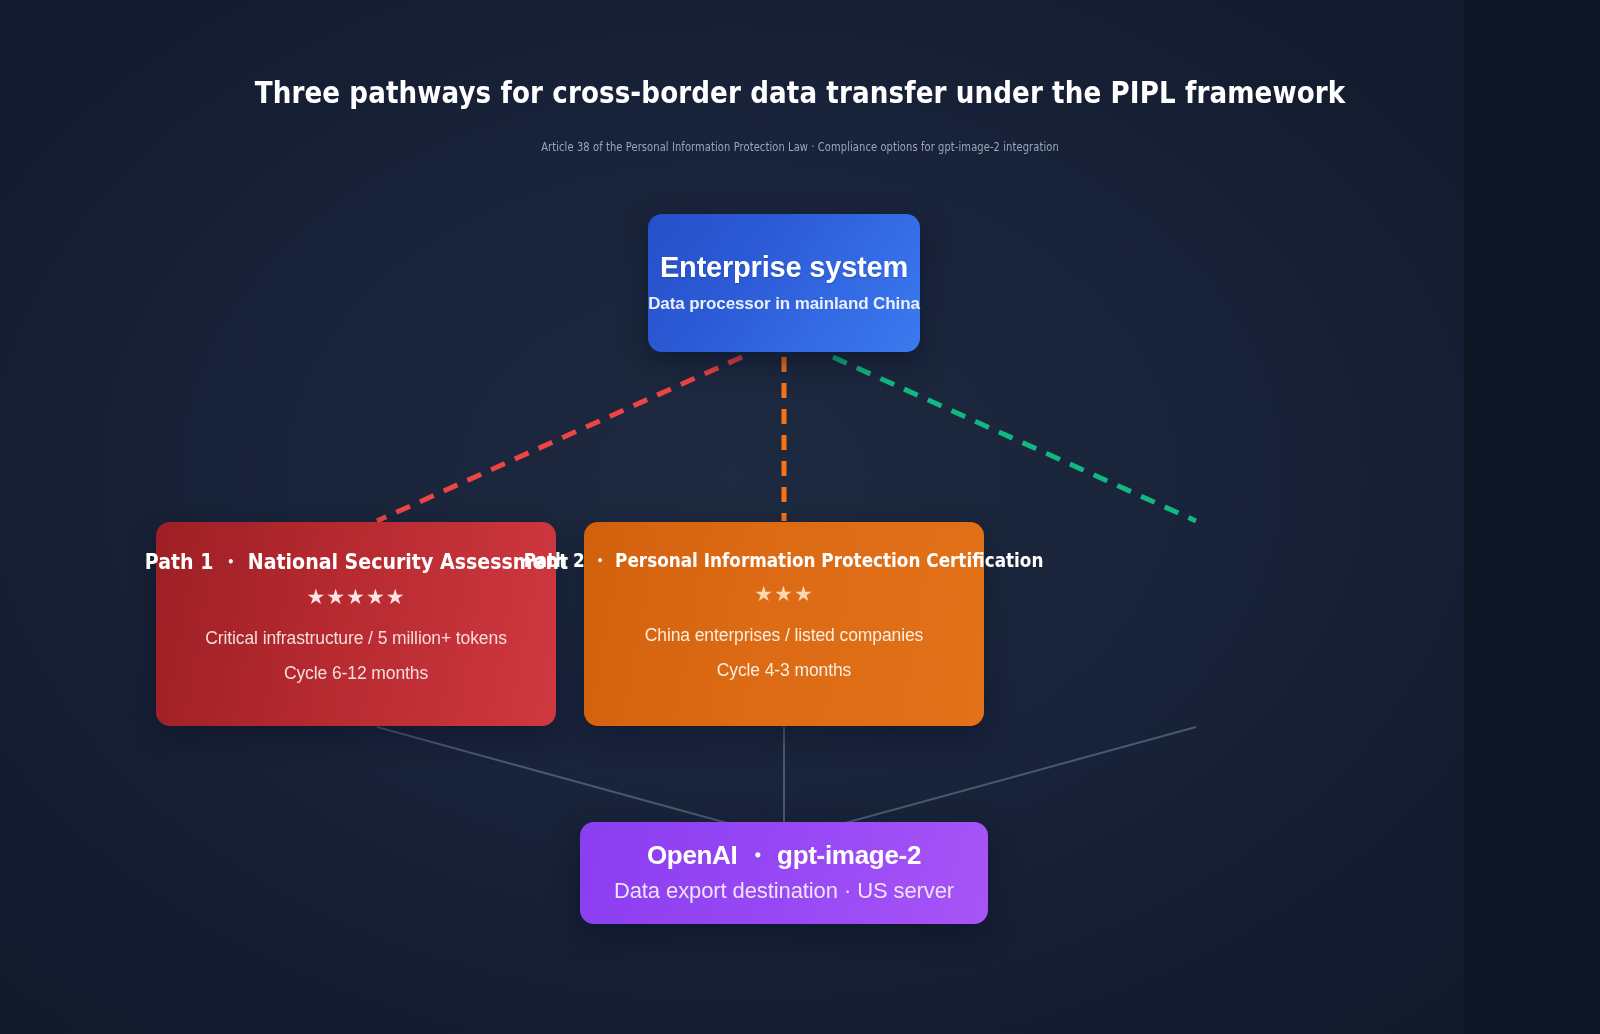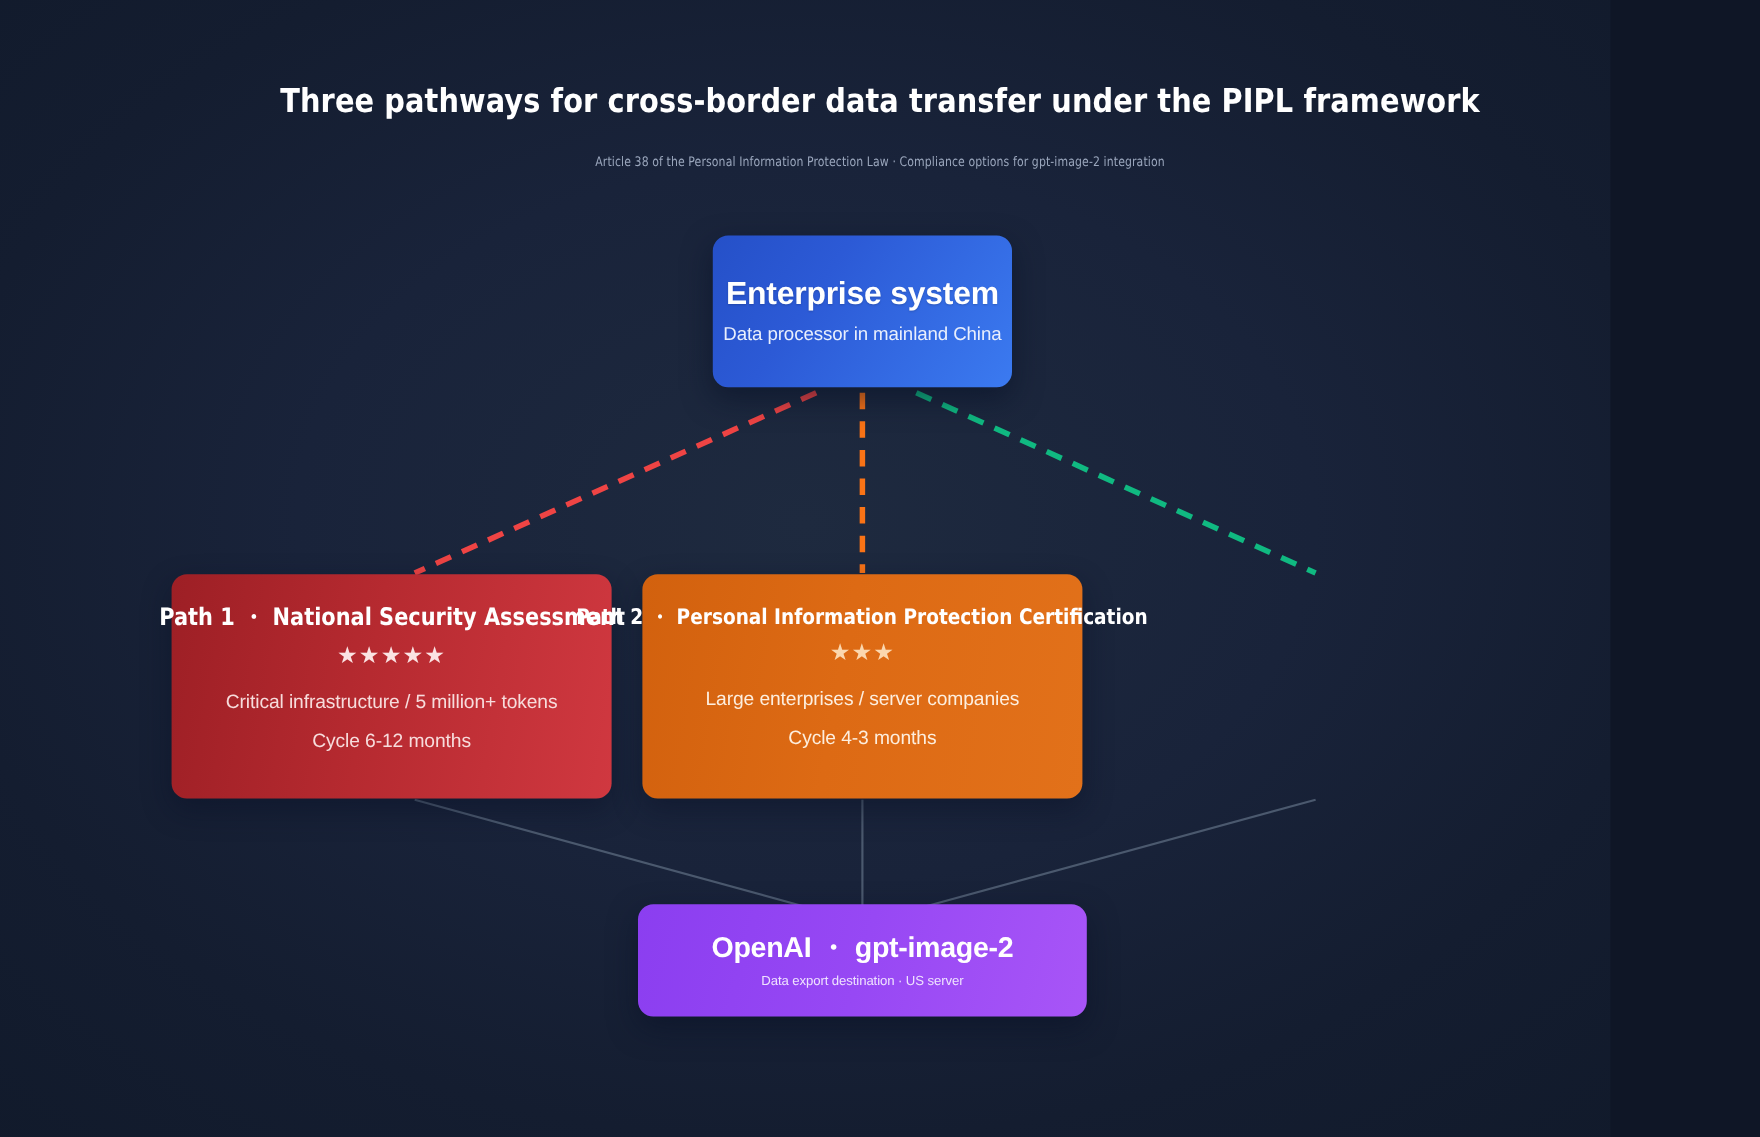--- a/index.html
+++ b/index.html
@@ -86,21 +86,21 @@
     font-size: 29px;
     font-weight: 700;
     color: #ffffff;
     letter-spacing: -0.2px;
     line-height: 1.05;
     text-shadow: 0 1px 2px rgba(0,0,0,0.18);
   }
   #node-enterprise .n-sub {
     margin-top: 11px;
     font-size: 17px;
-    font-weight: 400;
+    font-weight: 700;
     color: #e9effd;
     letter-spacing: -0.1px;
   }
 
   
   .card {
     position: absolute;
     top: 522px;
     height: 204px;
     border-radius: 14px;
@@ -174,21 +174,21 @@
   }
   #node-openai .n-title {
     font-size: 26px;
     font-weight: 700;
     color: #ffffff;
     letter-spacing: -0.3px;
     line-height: 1.05;
   }
   #node-openai .n-sub {
     margin-top: 9px;
-    font-size: 12px;
+    font-size: 22px;
     font-weight: 400;
     color: #efe2fe;
     letter-spacing: -0.1px;
   }
 </style>
 </head>
 <body>
 
 <div id="stage">
 
@@ -218,21 +218,21 @@
   <div class="card" id="card-path1">
     <div class="c-title">Path 1 ・ National Security Assessment</div>
     <div class="c-stars">★★★★★</div>
     <div class="c-line first">Critical infrastructure / 5 million+ tokens</div>
     <div class="c-line second">Cycle 6-12 months</div>
   </div>
 
   <div class="card" id="card-path2">
     <div class="c-title">Path 2 ・ Personal Information Protection Certification</div>
     <div class="c-stars">★★★</div>
-    <div class="c-line first">Large enterprises / server companies</div>
+    <div class="c-line first">China enterprises / listed companies</div>
     <div class="c-line second">Cycle 4-3 months</div>
   </div>
 
 
   <div class="node" id="node-openai">
     <div class="n-title">OpenAI ・ gpt-image-2</div>
     <div class="n-sub">Data export destination · US server</div>
   </div>
 
 </div>

